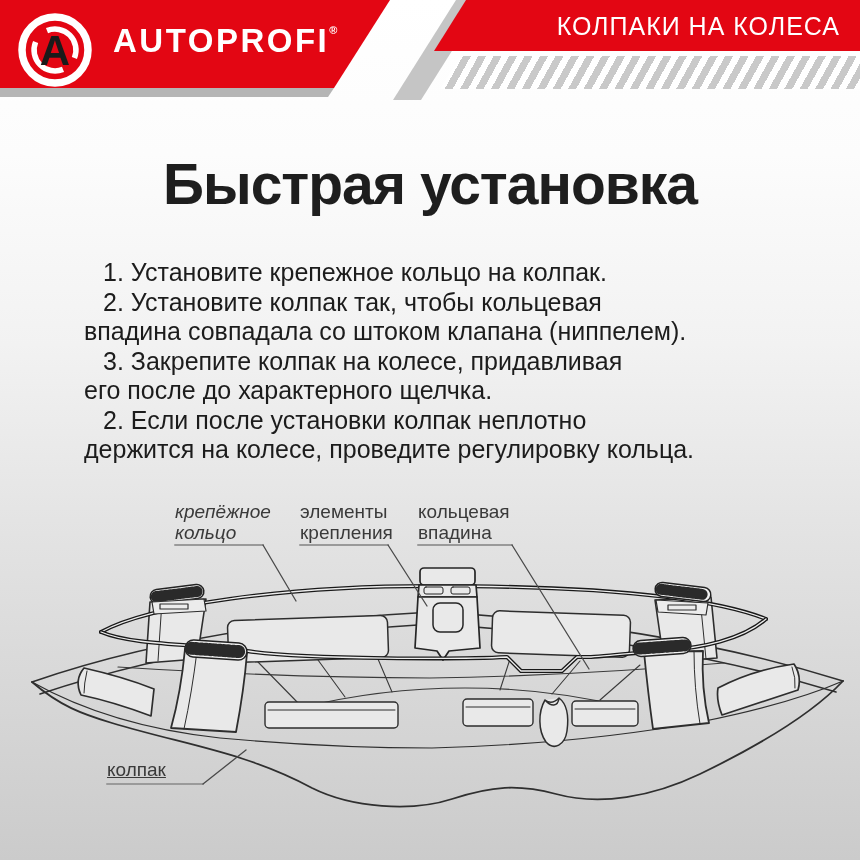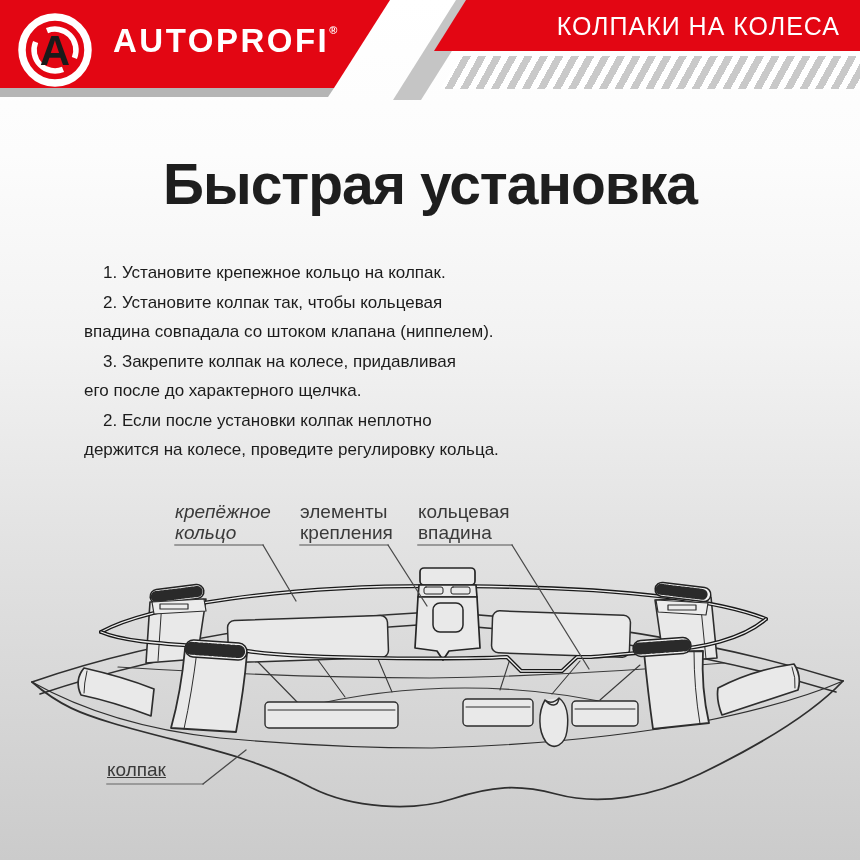--- a/index.html
+++ b/index.html
@@ -19,21 +19,21 @@
   .logo{position:absolute;left:15px;top:8px;z-index:4;}
   .wordmark{position:absolute;left:113px;top:22px;z-index:4;color:#ffffff;
             font-size:33px;font-weight:bold;letter-spacing:2.5px;white-space:nowrap;}
   .wordmark sup{font-size:11px;letter-spacing:0;vertical-align:18px;}
   .banner-title{position:absolute;right:20px;top:12px;z-index:4;color:#ffffff;
             font-size:25px;font-weight:normal;letter-spacing:1px;white-space:nowrap;}
 
   
   .main-title{position:absolute;left:0;top:134px;width:860px;text-align:center;
             font-size:57px;font-weight:bold;letter-spacing:-1px;color:#1e1e1e;margin-top:17px;}
-  .steps{position:absolute;left:0;top:258px;width:860px;font-size:17px;line-height:29.5px;color:#1c1c1c;}
+  .steps{position:absolute;left:0;top:258px;width:860px;font-size:25px;line-height:29.5px;color:#1c1c1c;}
   .step-line{padding-left:103px;white-space:nowrap;}
   .step-line.cont{padding-left:84px;}
 
   
   .lbl{position:absolute;font-size:19px;line-height:21px;color:#3a3a3a;white-space:pre-line;z-index:5;}
   .lbl-ring{left:175px;top:501px;font-style:italic;}
   .lbl-clips{left:300px;top:501px;}
   .lbl-groove{left:418px;top:501px;}
   .lbl-cap{left:107px;top:759px;text-decoration:underline;}
 

